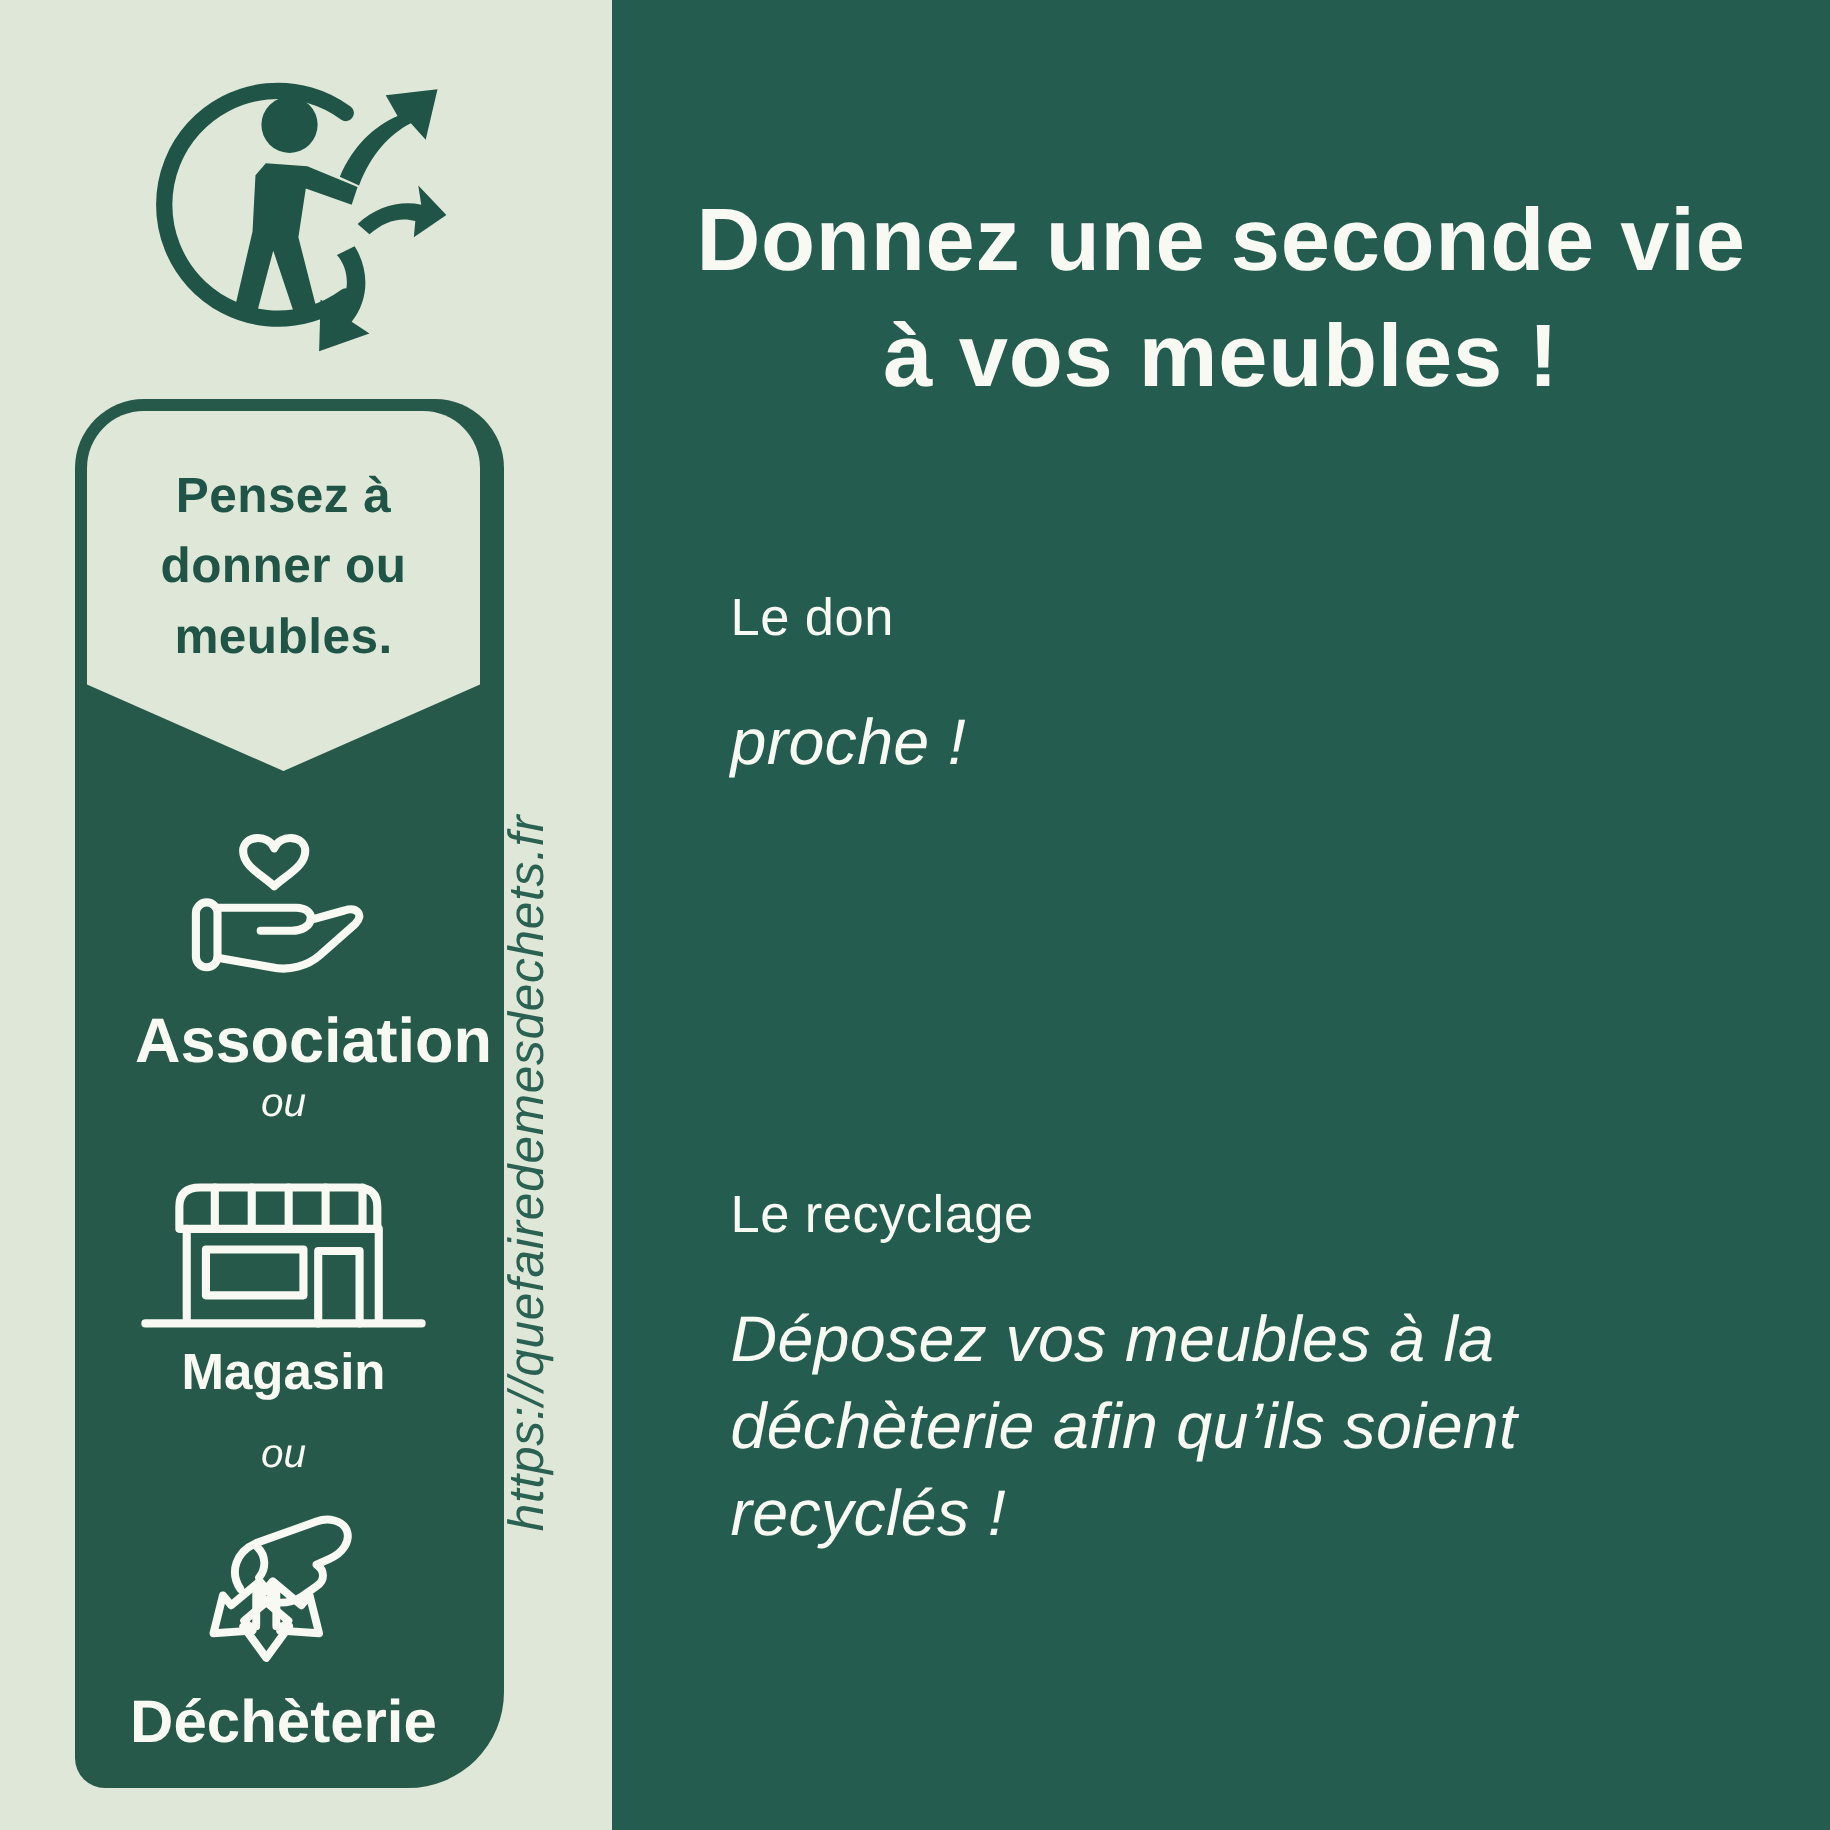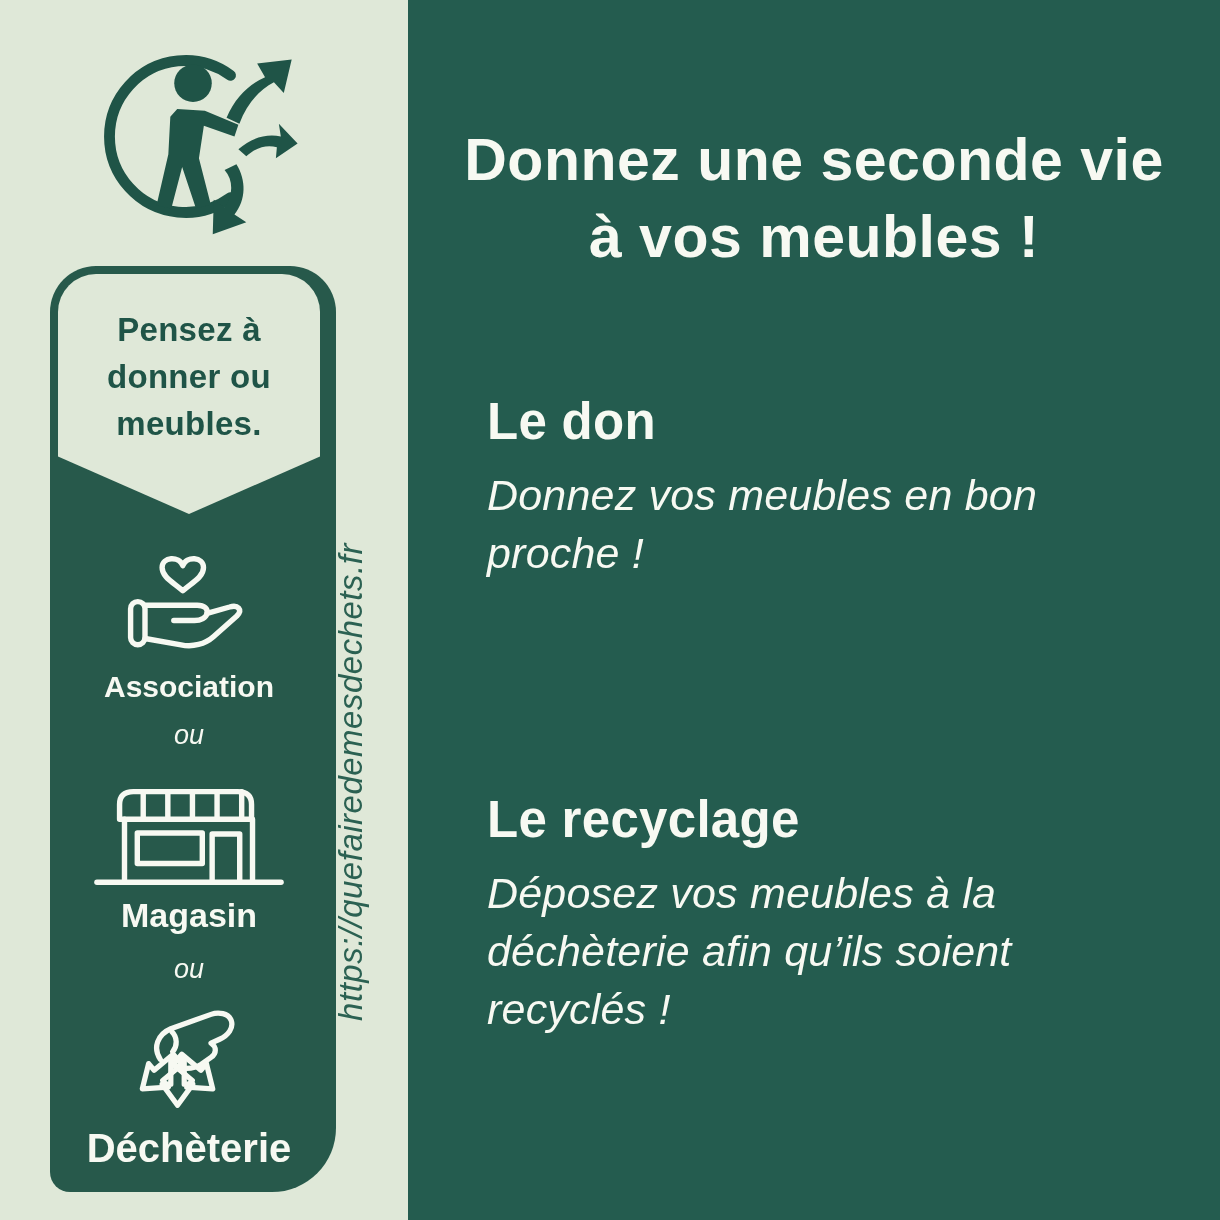--- a/index.html
+++ b/index.html
@@ -10,41 +10,41 @@
   .page{
     position:relative;width:1220px;height:1220px;overflow:hidden;
     background:var(--bg);
     font-family:"Liberation Sans","DejaVu Sans",sans-serif;
   }
   .abs{position:absolute;}
   
   .panel-right{left:408px;top:0;width:812px;height:1220px;background:var(--panel);}
   .title{left:408px;top:74px;width:812px;text-align:center;color:var(--light);
          font-size:59px;font-weight:bold;line-height:77px;letter-spacing:.5px;margin-top:48px;}
-  .section-heading{color:var(--light);font-size:51px;font-weight:bold;letter-spacing:.3px;}
+  .section-heading{color:var(--light);font-size:35px;font-weight:normal;letter-spacing:.3px;}
   .section-body{color:var(--light);font-size:43px;font-style:italic;line-height:58px;letter-spacing:.2px;}
   .h-don{left:487px;top:392px;}
   .b-don{left:487px;top:466px;}
   .h-rec{left:487px;top:790px;}
   .b-rec{left:487px;top:864px;}
   
   .triman{left:88px;top:26px;width:212px;height:222px;}
   .banner{
     left:50px;top:266px;width:286px;height:926px;
     background:var(--banner);border-radius:46px 46px 64px 20px;overflow:hidden;z-index:1;
   }
   .banner-header{
     position:absolute;left:8px;top:8px;width:262px;height:240px;background:var(--bg);
     border-radius:38px 38px 0 0;
     clip-path:polygon(0 0,100% 0,100% 76%,50% 100%,0 76%);
     text-align:center;
   }
   .banner-header-text{padding-top:32px;color:var(--ink);font-weight:bold;font-size:33px;line-height:47px;letter-spacing:.3px;}
   .banner-label{left:50px;width:278px;text-align:center;color:var(--light);font-weight:bold;z-index:3;}
-  .lbl-assoc{top:670px;font-size:30px;}
+  .lbl-assoc{top:670px;font-size:42px;padding-left:20px;}
   .lbl-mag{top:896px;font-size:34px;}
   .lbl-dech{top:1126px;font-size:40px;}
   .banner-ou{left:50px;width:278px;text-align:center;color:var(--light);
              font-style:italic;font-size:27px;z-index:3;}
   .ou1{top:720px;} .ou2{top:954px;}
   .icon{z-index:3;}
   .icon-heart{left:118px;top:536px;width:144px;height:124px;}
   .icon-store{left:92px;top:778px;width:194px;height:112px;}
   .icon-dech{left:116px;top:1000px;width:146px;height:134px;}
   
@@ -63,21 +63,20 @@
 
   <div class="abs panel-right"></div>
 
   <div class="abs title">
     <div>Donnez une seconde vie</div>
     <div>à vos meubles !</div>
   </div>
 
   <div class="abs section-heading h-don">Le don</div>
   <div class="abs section-body b-don">
-    <div>Donnez vos meubles en bon</div>
     <div>proche !</div>
   </div>
 
   <div class="abs section-heading h-rec">Le recyclage</div>
   <div class="abs section-body b-rec">
     <div>Déposez vos meubles à la</div>
     <div>déchèterie afin qu’ils soient</div>
     <div>recyclés !</div>
   </div>
 

